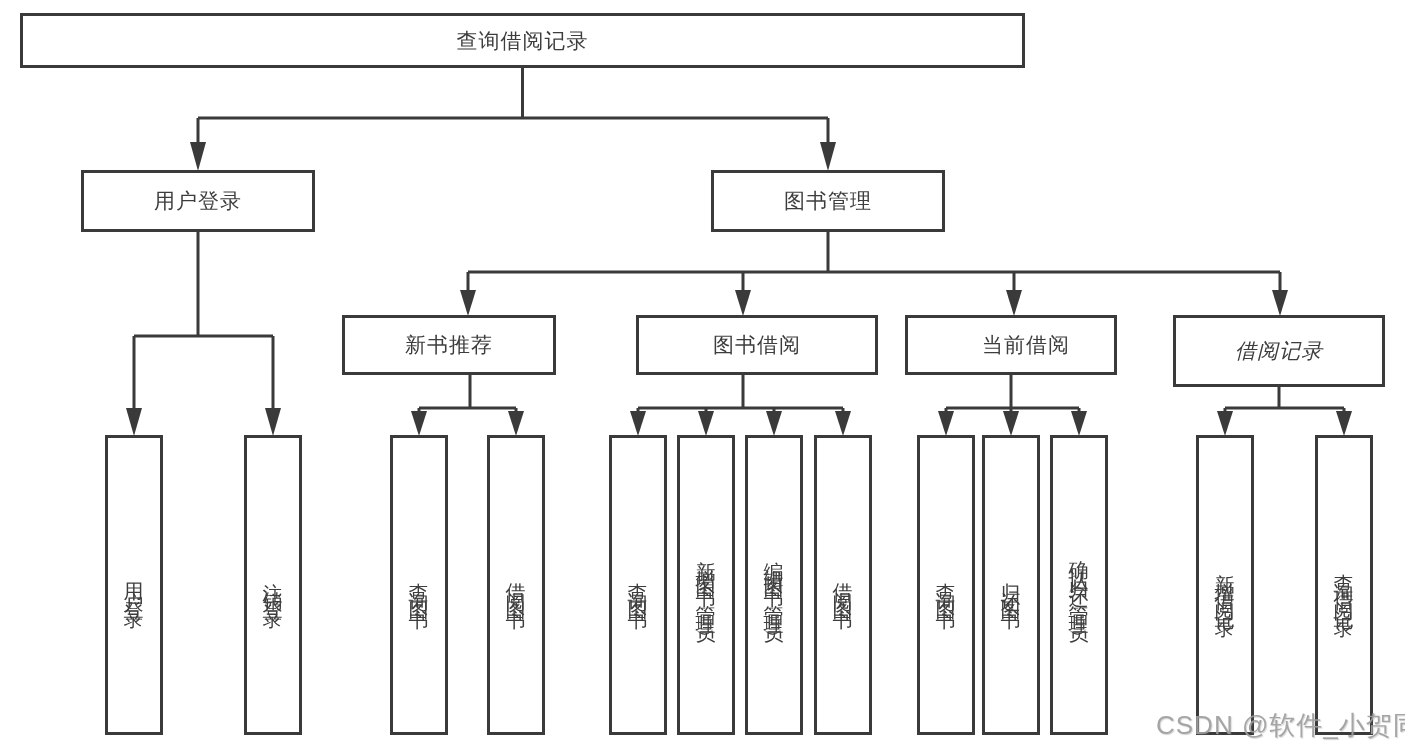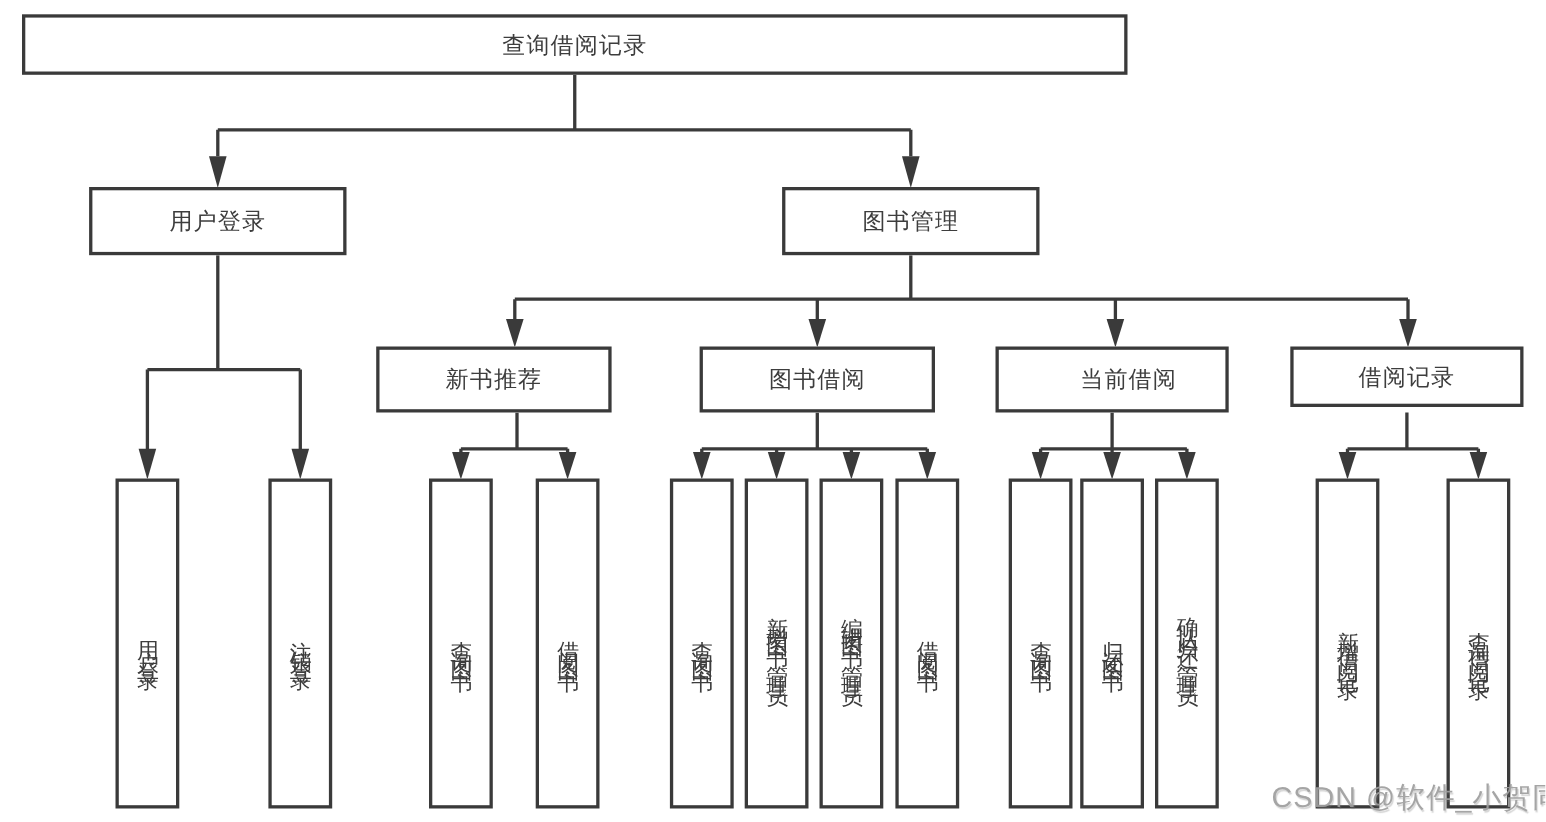--- a/index.html
+++ b/index.html
@@ -99,23 +99,23 @@
     <polygon points="1217,411 1233,411 1225,436" fill="#3a3a3a"></polygon>
     <polygon points="1336,411 1352,411 1344,436" fill="#3a3a3a"></polygon>
   </svg>
 
   <div class="node" style="left:20px; top:13px; width:1005px; height:55px;">查询借阅记录</div>
 
   <div class="node" style="left:81px; top:170px; width:234px; height:62px;">用户登录</div>
   <div class="node" style="left:711px; top:170px; width:234px; height:62px;text-align:right;">图书管理</div>
 
   <div class="node" style="left:342px; top:315px; width:214px; height:60px;">新书推荐</div>
-  <div class="node" style="left:636px; top:315px; width:214px; height:60px;">图书借阅</div>
+  <div class="node" style="left:636px; top:315px; width:242px; height:60px;">图书借阅</div>
   <div class="node" style="left:905px; top:315px; width:212px; height:60px;padding-left:30px;">当前借阅</div>
-  <div class="node" style="left:1173px; top:315px; width:212px; height:55px;">借阅记录</div>
+  <div class="node" style="left:1173px; top:315px; width:212px; height:72px;font-style:italic;">借阅记录</div>
 
   <div class="leaf" style="left:105px;">用户登录</div>
   <div class="leaf" style="left:244px;">注销登录</div>
 
   <div class="leaf" style="left:390px;">查询图书</div>
   <div class="leaf" style="left:487px;">借阅图书</div>
 
   <div class="leaf" style="left:609px;">查询图书</div>
   <div class="leaf" style="left:677px;">新增图书（管理员）</div>
   <div class="leaf" style="left:745px;">编辑图书（管理员）</div>

